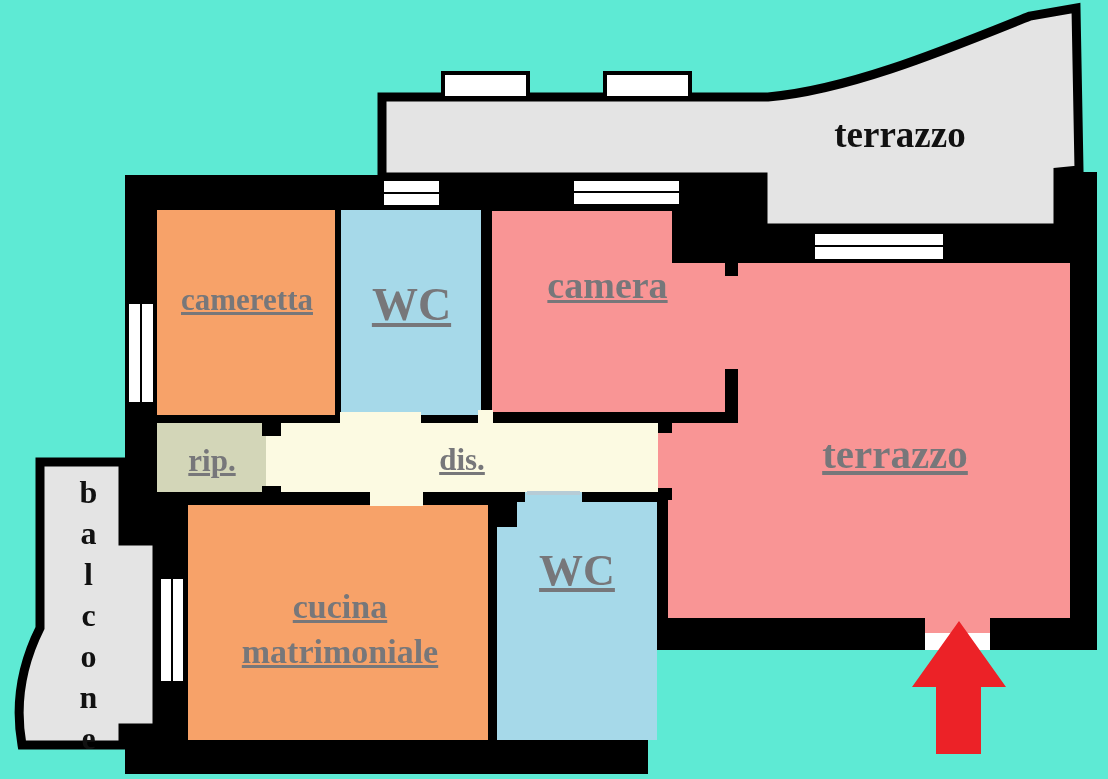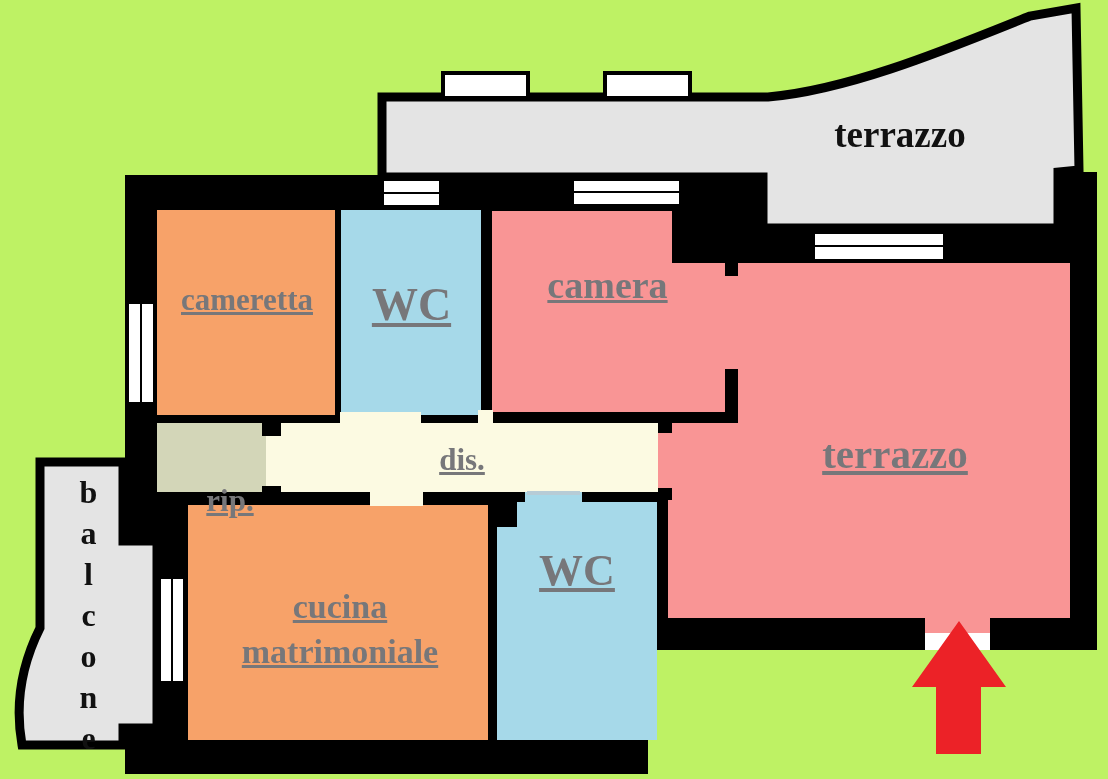--- a/index.html
+++ b/index.html
@@ -1,26 +1,26 @@
 <!DOCTYPE html>
 <html><head>
 <meta charset="utf-8">
 <style>
   html,body{margin:0;padding:0;background:#ffffff;}
-  .plan{position:relative;width:1108px;height:779px;background:#bef264;overflow:hidden;
+  .plan{position:relative;width:1108px;height:779px;background:#5eead4;overflow:hidden;
         font-family:"Liberation Serif","DejaVu Serif",serif;}
   .plan svg{position:absolute;left:0;top:0;}
   .room-label{position:absolute;text-align:center;font-weight:bold;color:#77777a;line-height:1.1;pointer-events:none;text-decoration:underline;}
   .outdoor-label{position:absolute;text-align:center;font-weight:bold;color:#111111;pointer-events:none;}
   .lbl-terrazzo{left:790px;top:113px;width:220px;font-size:37px;}
   .lbl-cameretta{left:157px;top:283px;width:180px;font-size:31px;}
   .lbl-wc-top{left:341px;top:280px;width:141px;font-size:46px;}
   .lbl-cucina{left:490px;top:258px;width:235px;font-size:38px;line-height:54px;}
   .lbl-soggiorno{left:720px;top:432px;width:350px;font-size:41px;}
-  .lbl-rip{left:175px;top:444px;width:110px;font-size:31px;margin-top:40px;}
+  .lbl-rip{left:157px;top:444px;width:110px;font-size:31px;}
   .lbl-dis{left:266px;top:443px;width:392px;font-size:31px;}
   .lbl-camera{left:190px;top:584px;width:300px;font-size:34px;line-height:45px;}
   .lbl-wc-bottom{left:497px;top:547px;width:160px;font-size:44px;}
   .lbl-balcone{left:60px;top:474px;width:56px;height:275px;font-size:32px;
                writing-mode:vertical-lr;text-orientation:upright;letter-spacing:5px;
                display:flex;align-items:center;justify-content:flex-start;}
   .line{display:block;}
 </style>
 </head>
 <body>

